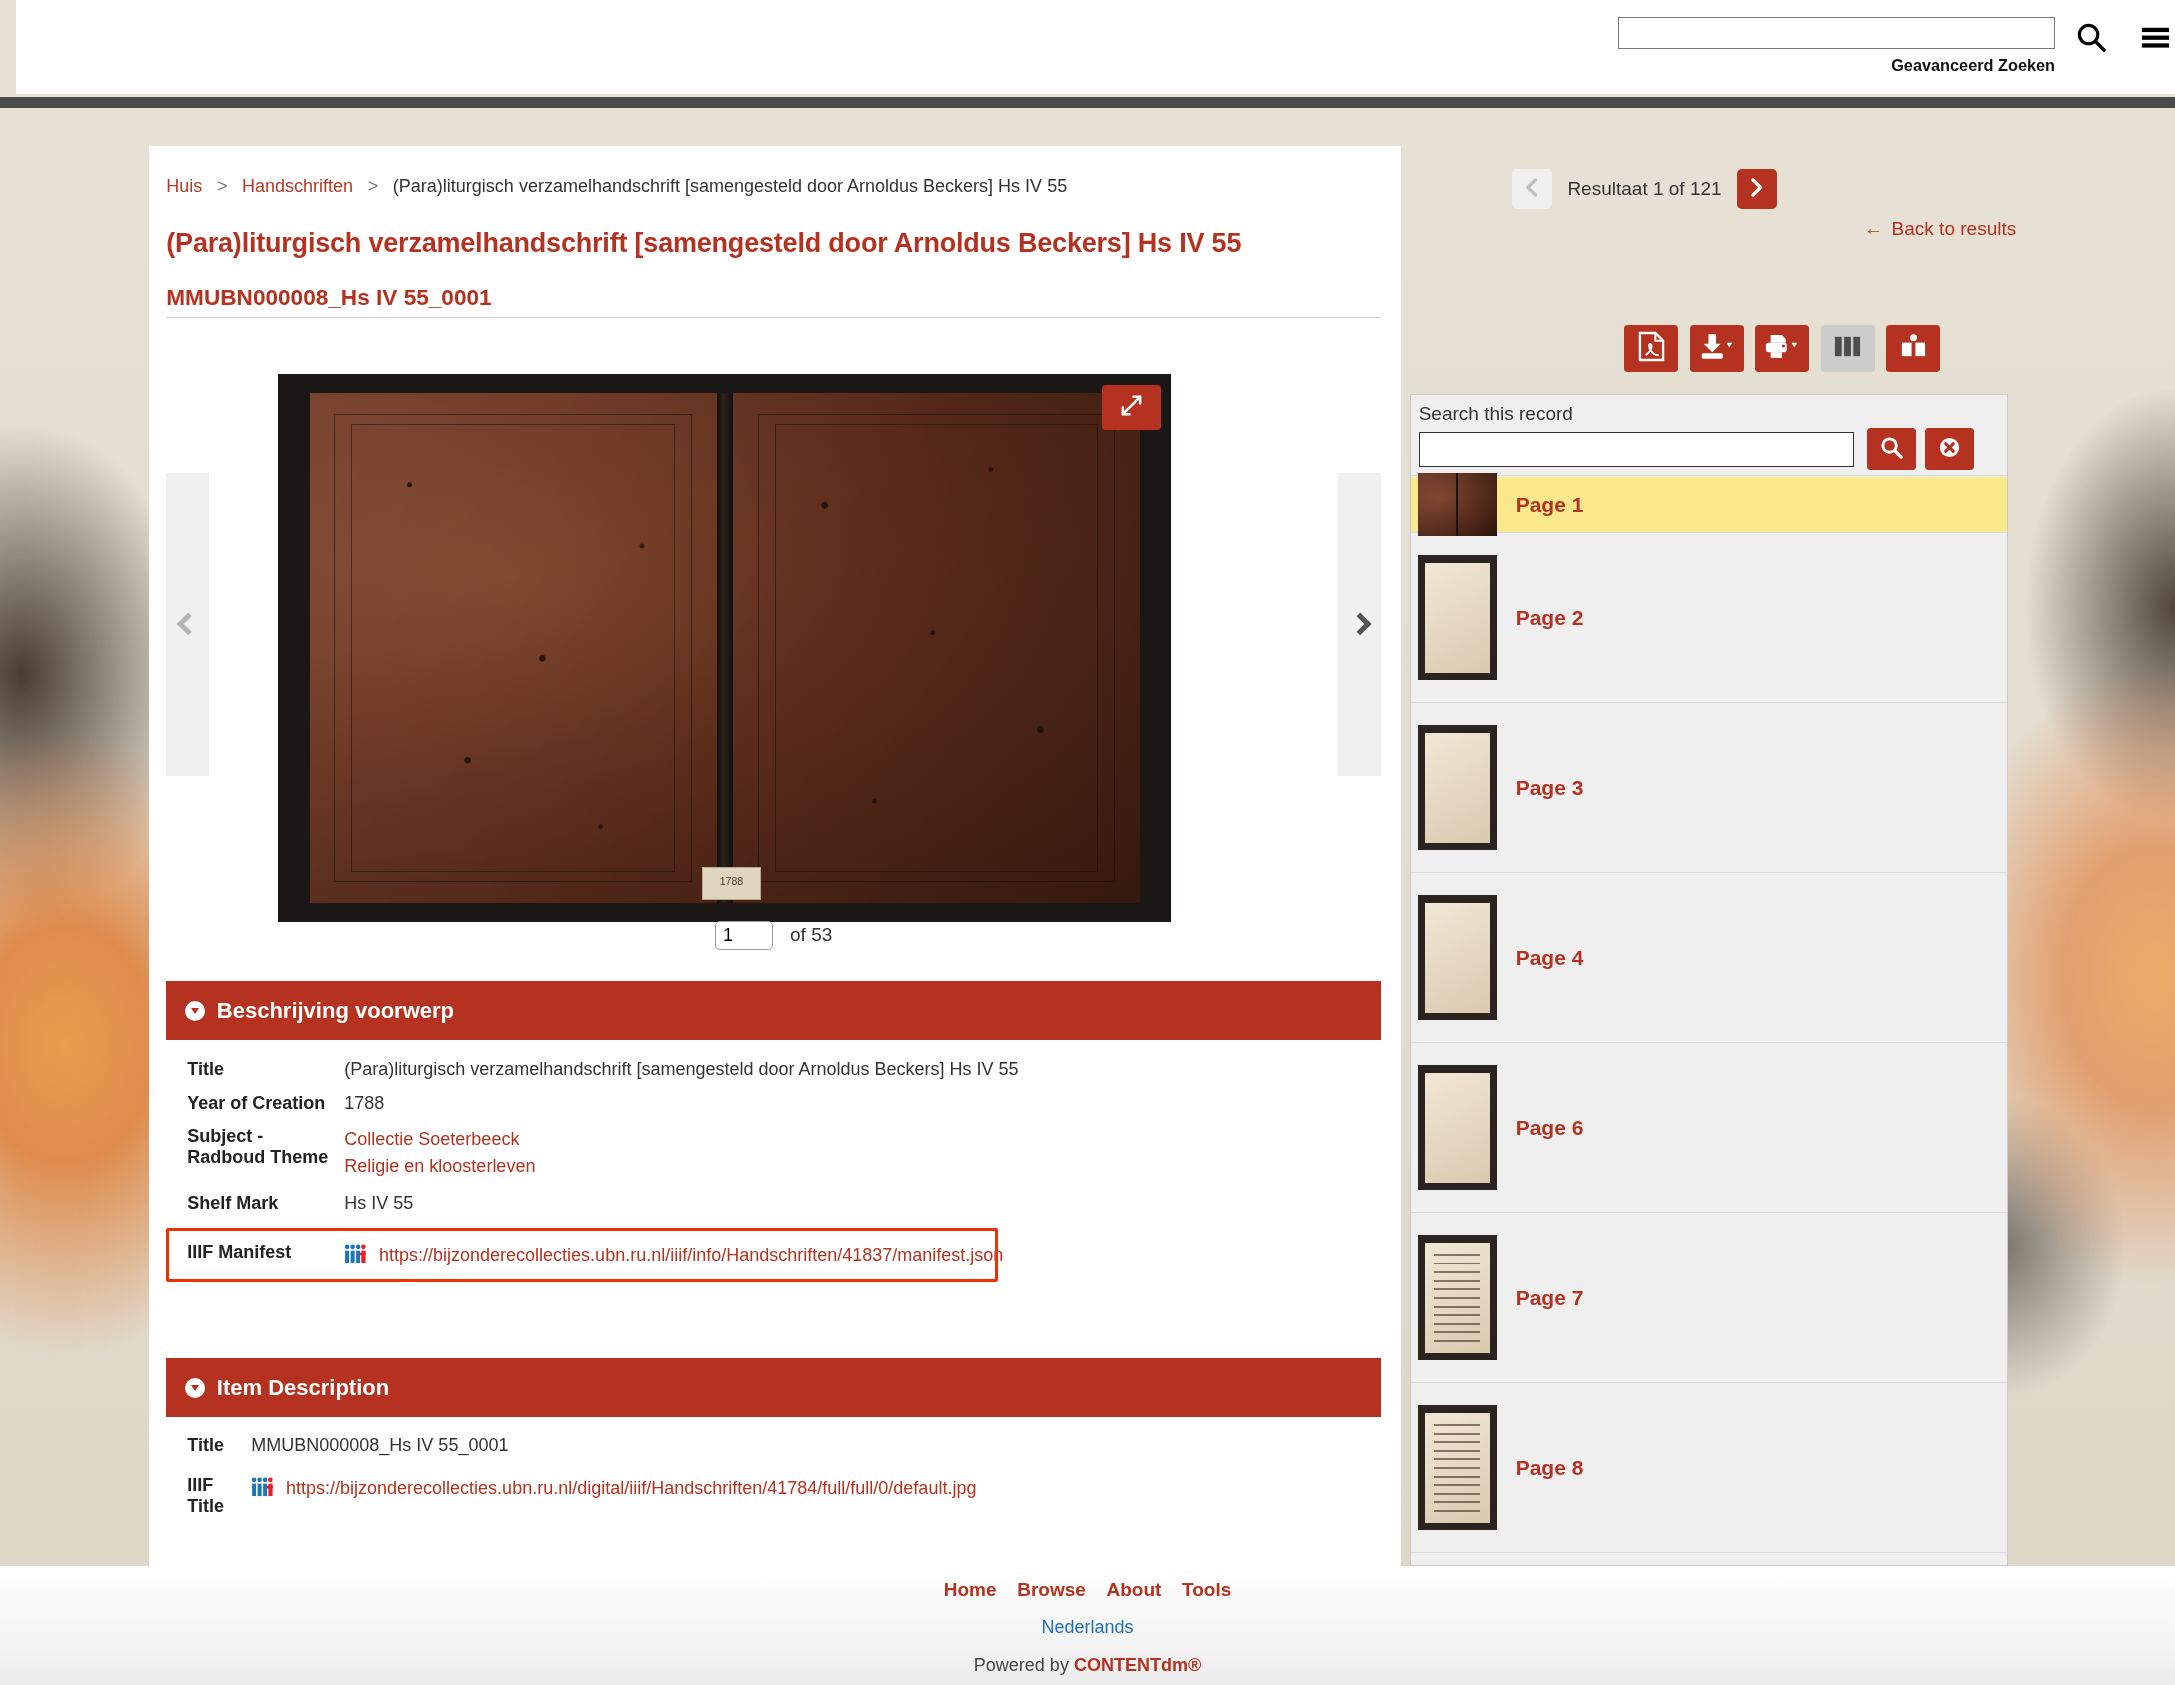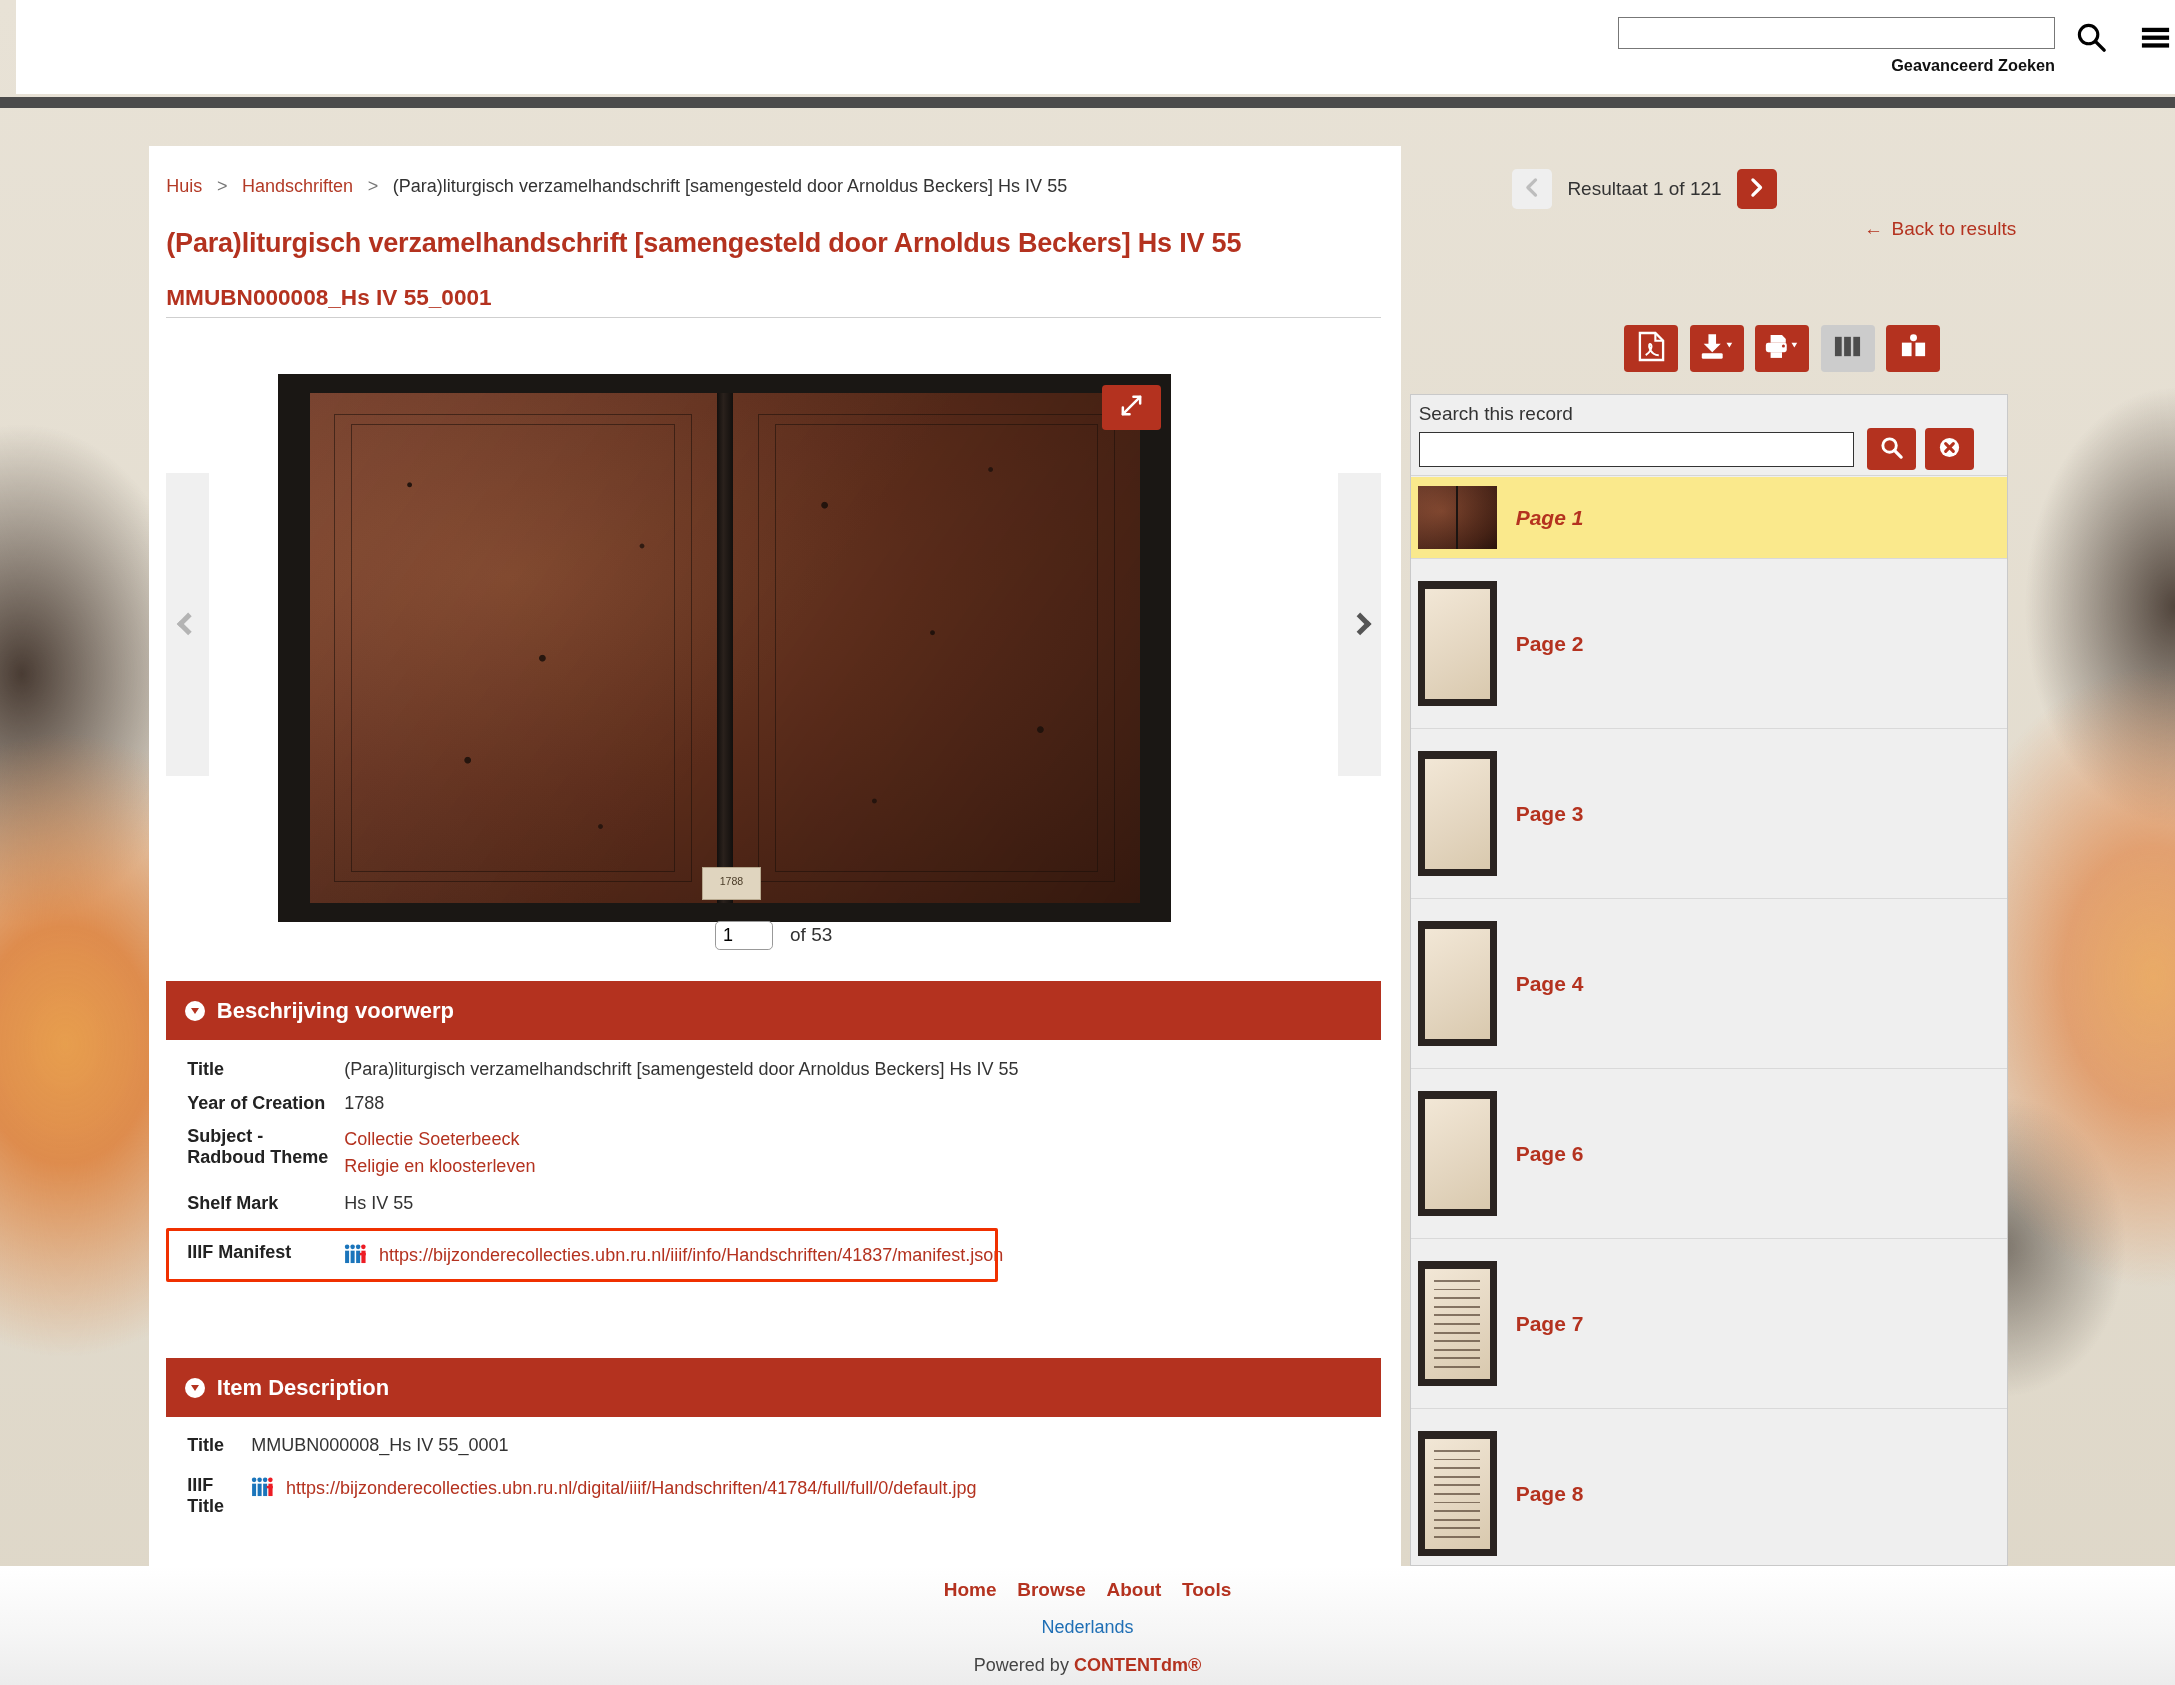--- a/index.html
+++ b/index.html
@@ -276,21 +276,21 @@
   .sr-btn.clear { left: 514px; }
 
   .page-list { position: absolute; left: 0; top: 82px; width: 596px; }
   .page-item {
     display: flex; align-items: center;
     height: 170px; padding-left: 6.7px;
     background: #efefef; border-bottom: 1px solid #d9d9d9;
     cursor: pointer;
   }
   .page-item.active { background: #fae98c; }
-  .page-item.first { height: 82px; font-style: italic; }
+  .page-item.first { height: 56px; }
   .thumb {
     width: 79px; height: 0;
     background: #2a2320;
     flex: none;
     position: relative; overflow: hidden;
   }
   .thumb.h-cover { height: 63px; }
   .thumb.h-page  { height: 125px; }
   .thumb .leaf {
     position: absolute; left: 9%; top: 6%;

